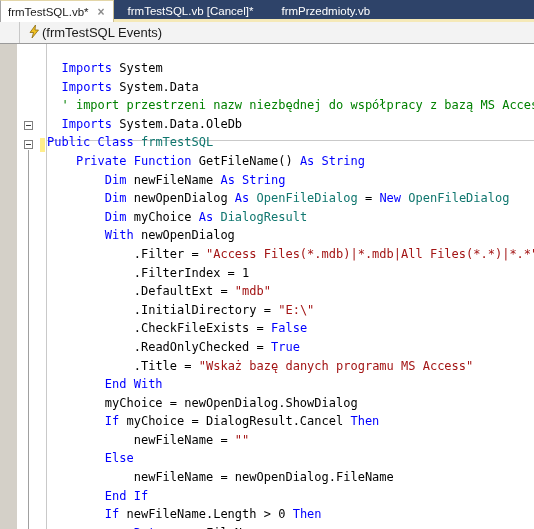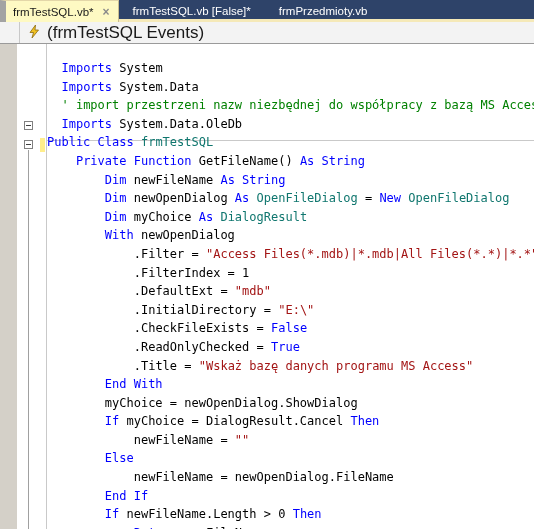--- a/index.html
+++ b/index.html
@@ -36,24 +36,24 @@
     display: flex;
     align-items: center;
     padding: 0 8px 0 7px;
     font-size: 11.5px;
     color: #ffffff;
     white-space: nowrap;
     position: relative;
     z-index: 2;
   }
   .tab.active {
-    background: #fef9c3;
+    background: #ffffff;
     color: #1a1a1a;
     border-top: 1px solid #e3d6a8;
-    border-left: 6px solid #a3a3a3;
+    border-left: 1px solid #a3a3a3;
     border-right: 1px solid #c9bd92;
     box-sizing: border-box;
   }
   .tab-label { letter-spacing: 0px; }
   .tab-close {
     margin-left: 9px;
     font-size: 12px;
     color: #8a8a8a;
     font-weight: bold;
     line-height: 1;
@@ -77,23 +77,22 @@
     border-right: 1px solid #c8c8c8;
     box-sizing: border-box;
   }
   .bolt-icon {
     width: 16px;
     margin-left: 6px;
     text-align: center;
     line-height: 1;
   }
   .navbar-text {
-    font-size: 17px;
+    font-size: 13px;
     color: #1a1a1a;
-    margin-left: 5px;
   }
 
   
   .editor {
     position: relative;
     display: flex;
     height: 485px;
     background: #ffffff;
     justify-content: space-between;
   }
@@ -179,21 +178,21 @@
 <body>
 
 <div id="app">
 
   <div class="tabstrip" id="tabstrip">
       <div class="tab active">
         <span class="tab-label">frmTestSQL.vb*</span>
         <span class="tab-close">×</span>
       </div>
       <div class="tab spaced">
-        <span class="tab-label">frmTestSQL.vb [False]*</span>
+        <span class="tab-label">frmTestSQL.vb [Cancel]*</span>
       </div>
       <div class="tab spaced">
         <span class="tab-label">frmPrzedmioty.vb</span>
       </div>
     </div>
 
   <div class="navbar">
     <div class="navbar-left-pad"></div>
     <div class="bolt-icon">
       <svg width="11" height="13" viewBox="0 0 11 13" aria-hidden="true">

